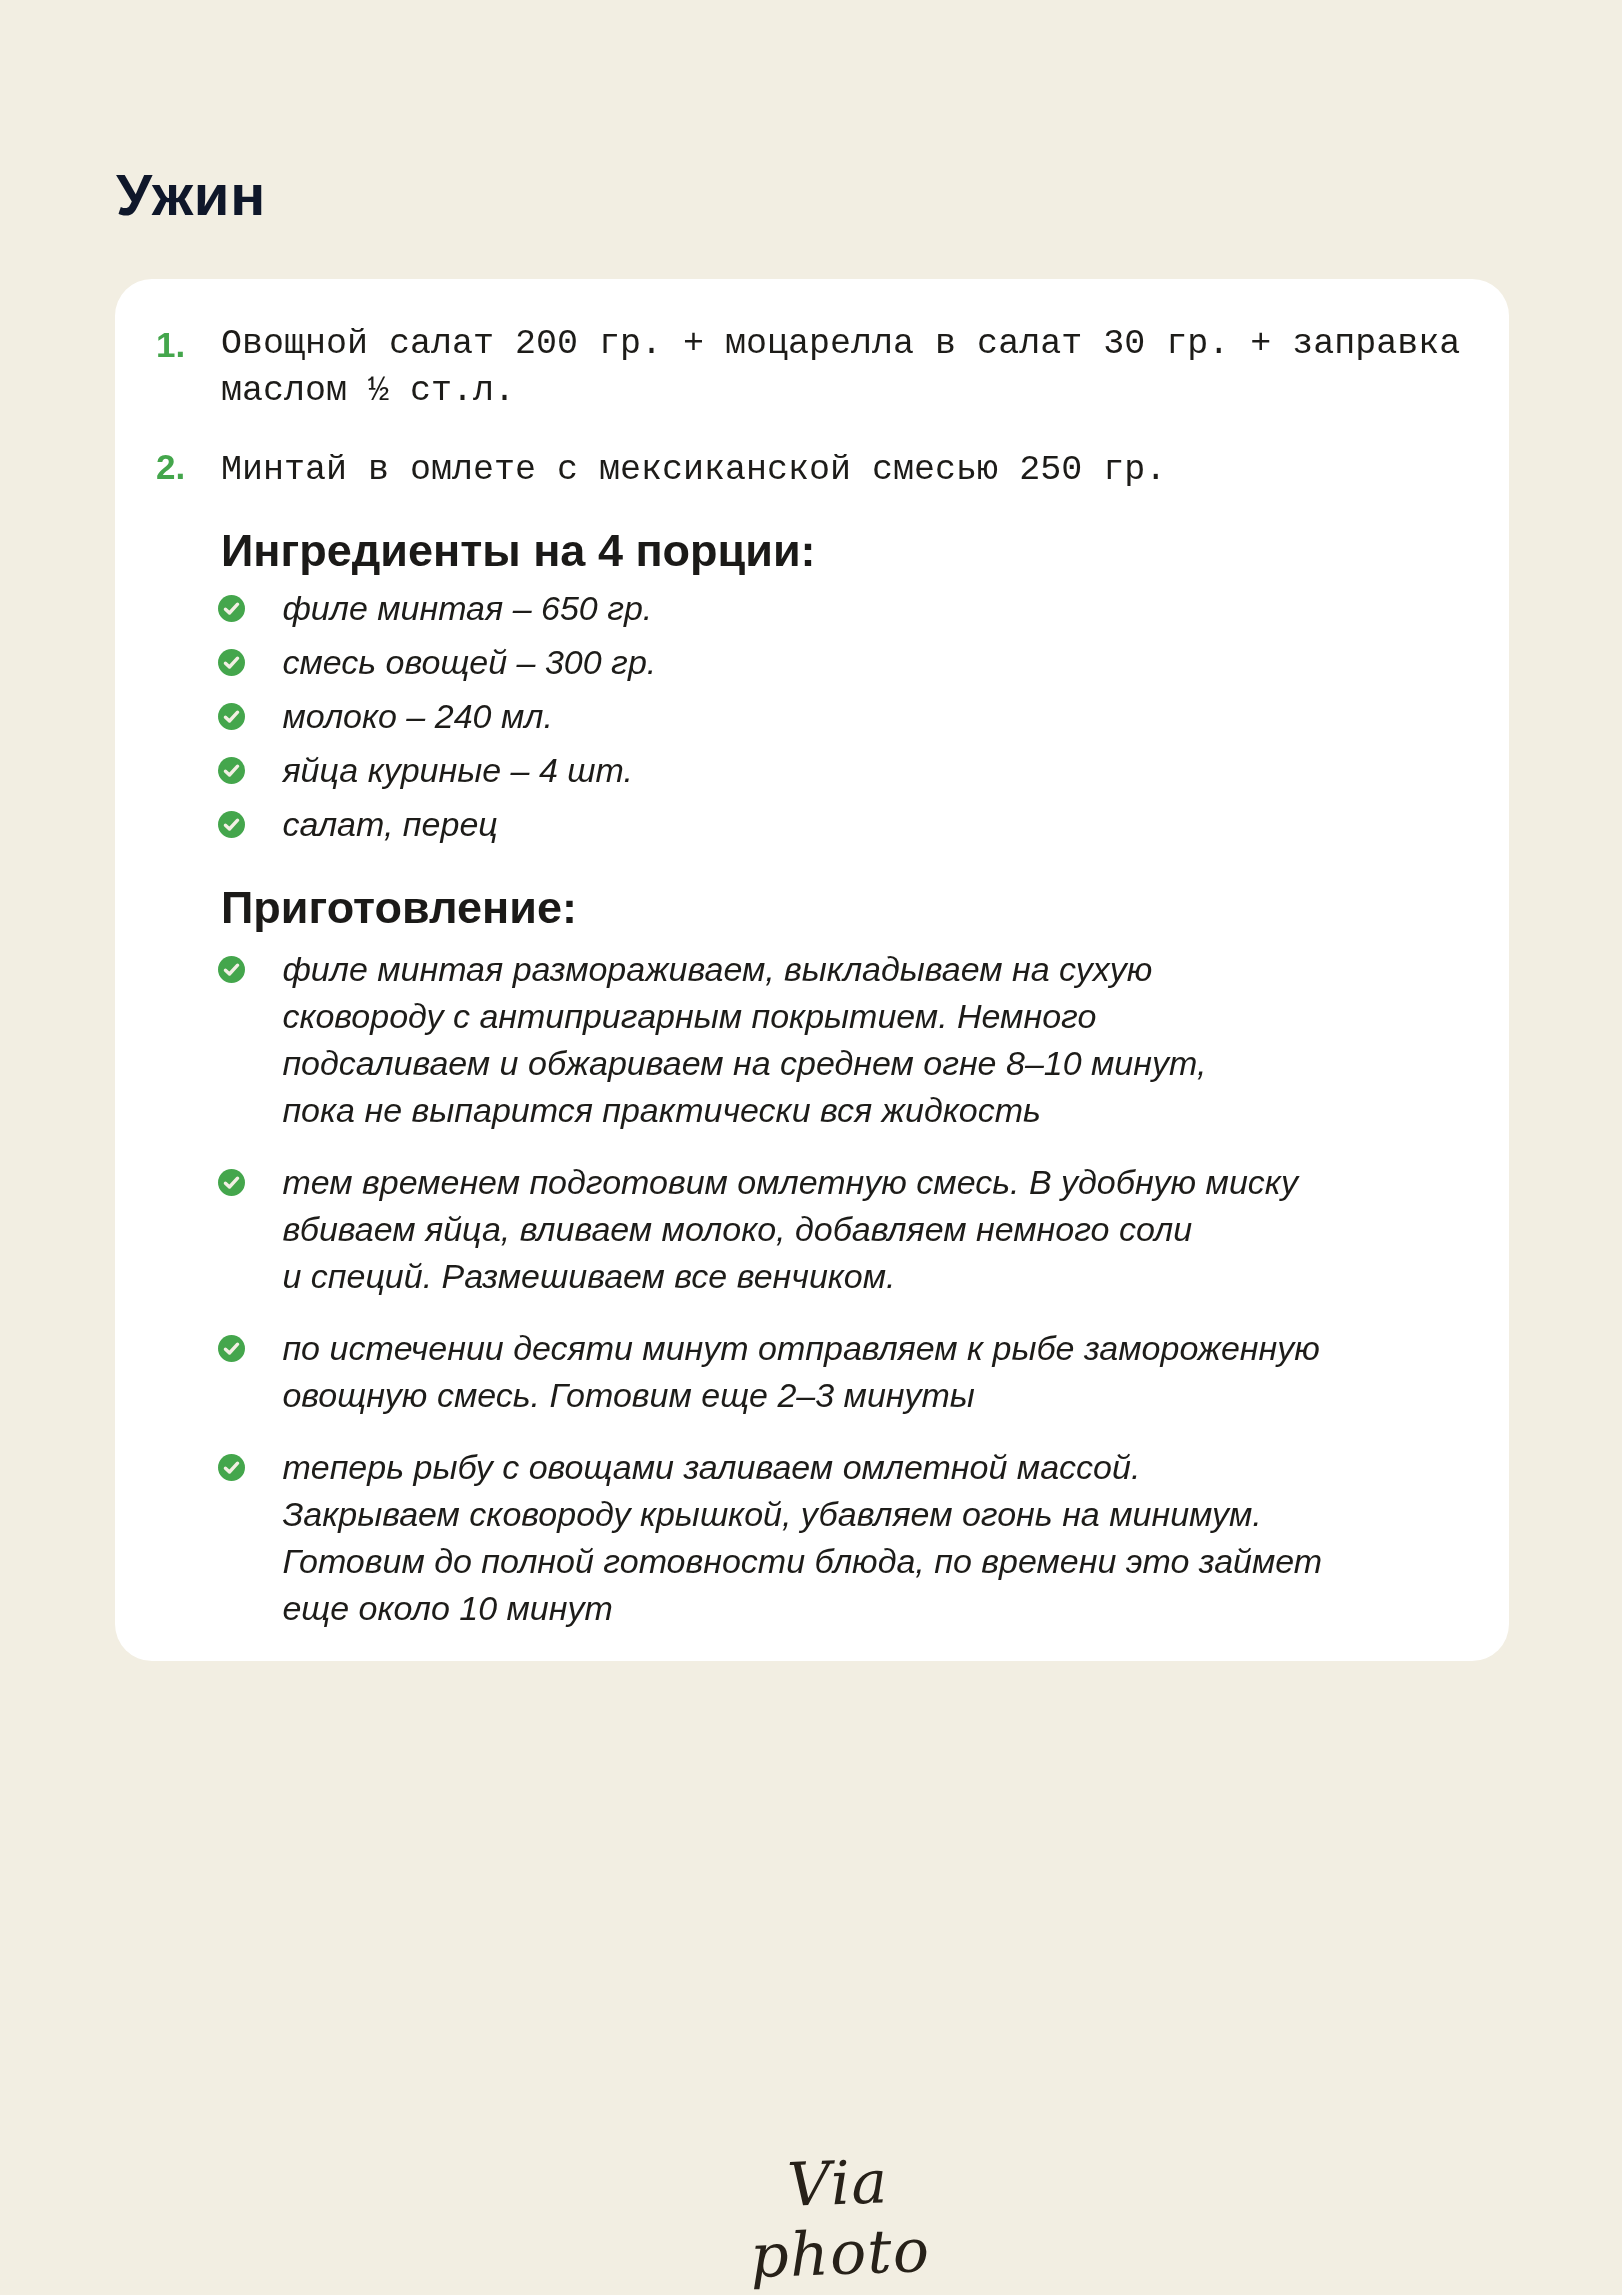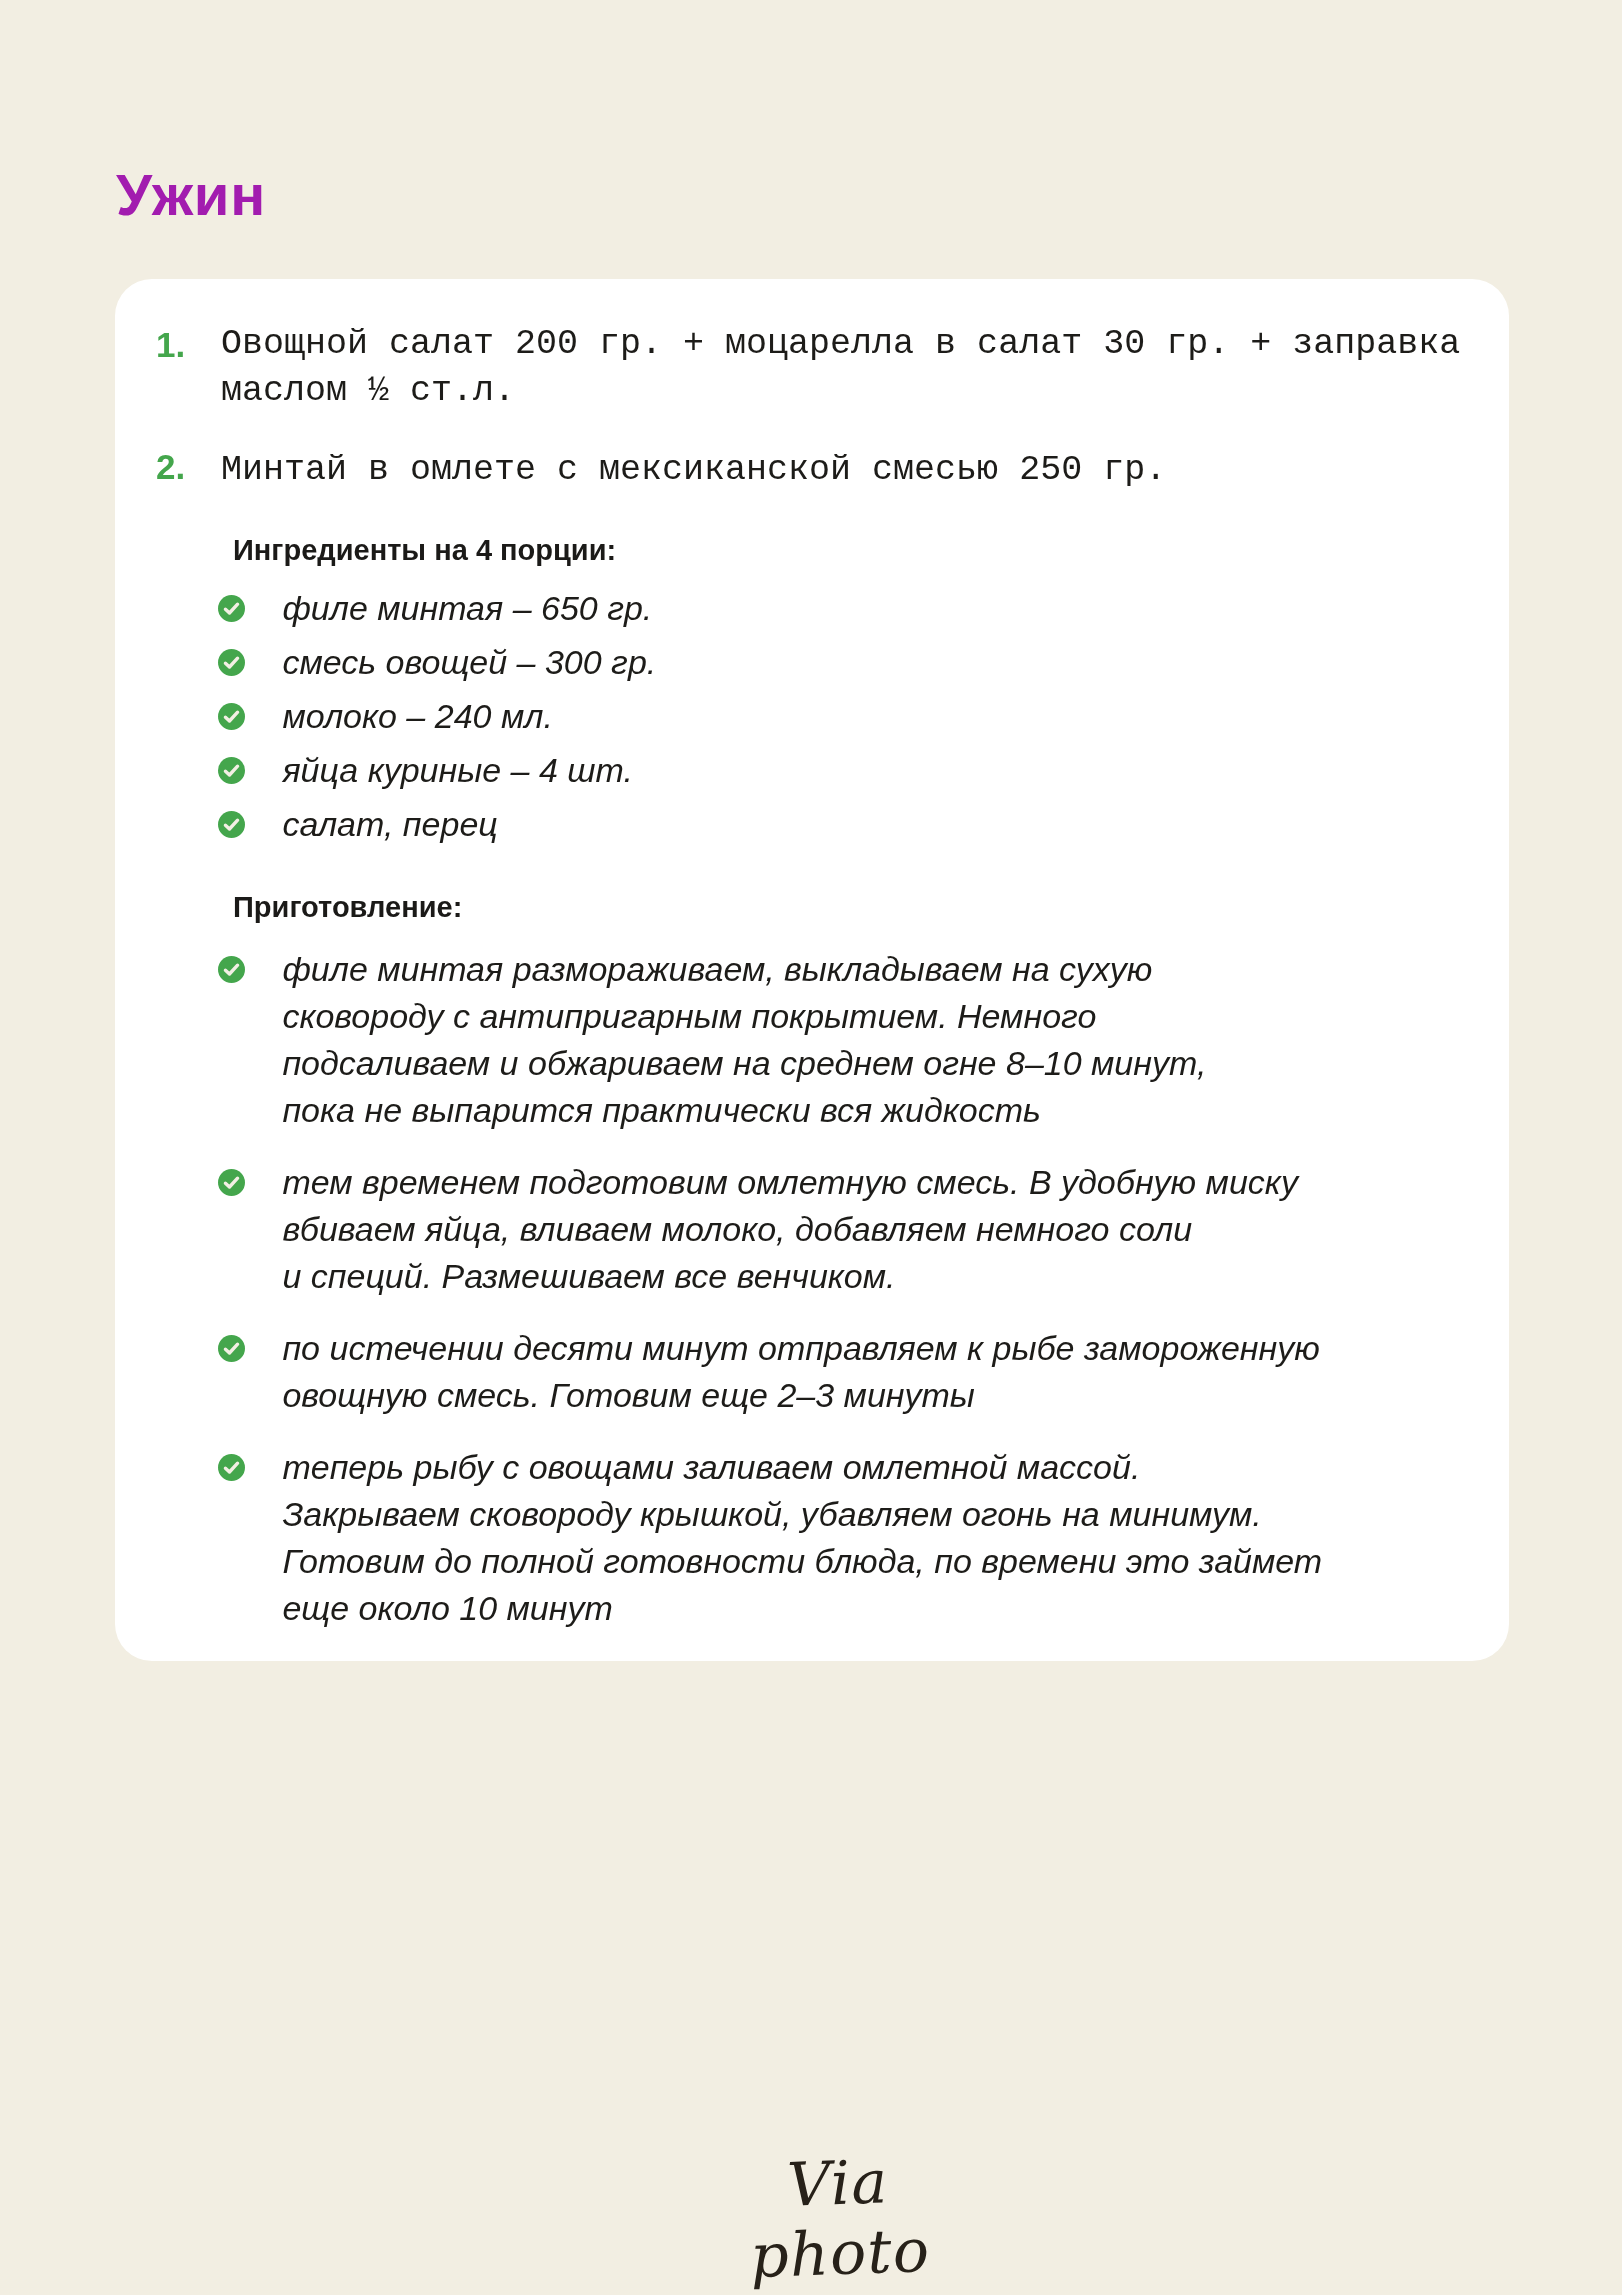--- a/index.html
+++ b/index.html
@@ -15,21 +15,21 @@
     font-family: "Liberation Sans", sans-serif;
     color: #1d1c19;
   }
   .page-title {
     margin: 0;
     padding: 165px 0 0 116px;
     font-size: 58px;
     line-height: 60px;
     font-weight: 700;
     letter-spacing: 0.7px;
-    color: #a21caf;
+    color: #0f172a;
   }
   .recipe-card {
     box-sizing: border-box;
     margin: 54px 0 0 115px;
     width: 1394px;
     background: #ffffff;
     border-radius: 37px;
     padding: 42px 46px 29px 41px;
   }
   ol.menu-list {
@@ -50,22 +50,22 @@
     flex: none;
     width: 65px;
     font-weight: 700;
     color: #44a64c;
   }
   .item-text {
     white-space: pre-line;
     font-family: Liberation Mono, monospace;
   }
   .sub-heading {
-    margin: 33px 0 0 12px;
-    font-size: 29px;
+    margin: 33px 0 0 0;
+    font-size: 45px;
     line-height: 47px;
     font-weight: 700;
     color: #1b1a18;
   }
   ul.check-list {
     list-style: none;
     margin: 0;
     padding: 0;
     font-style: italic;
     font-size: 34px;

